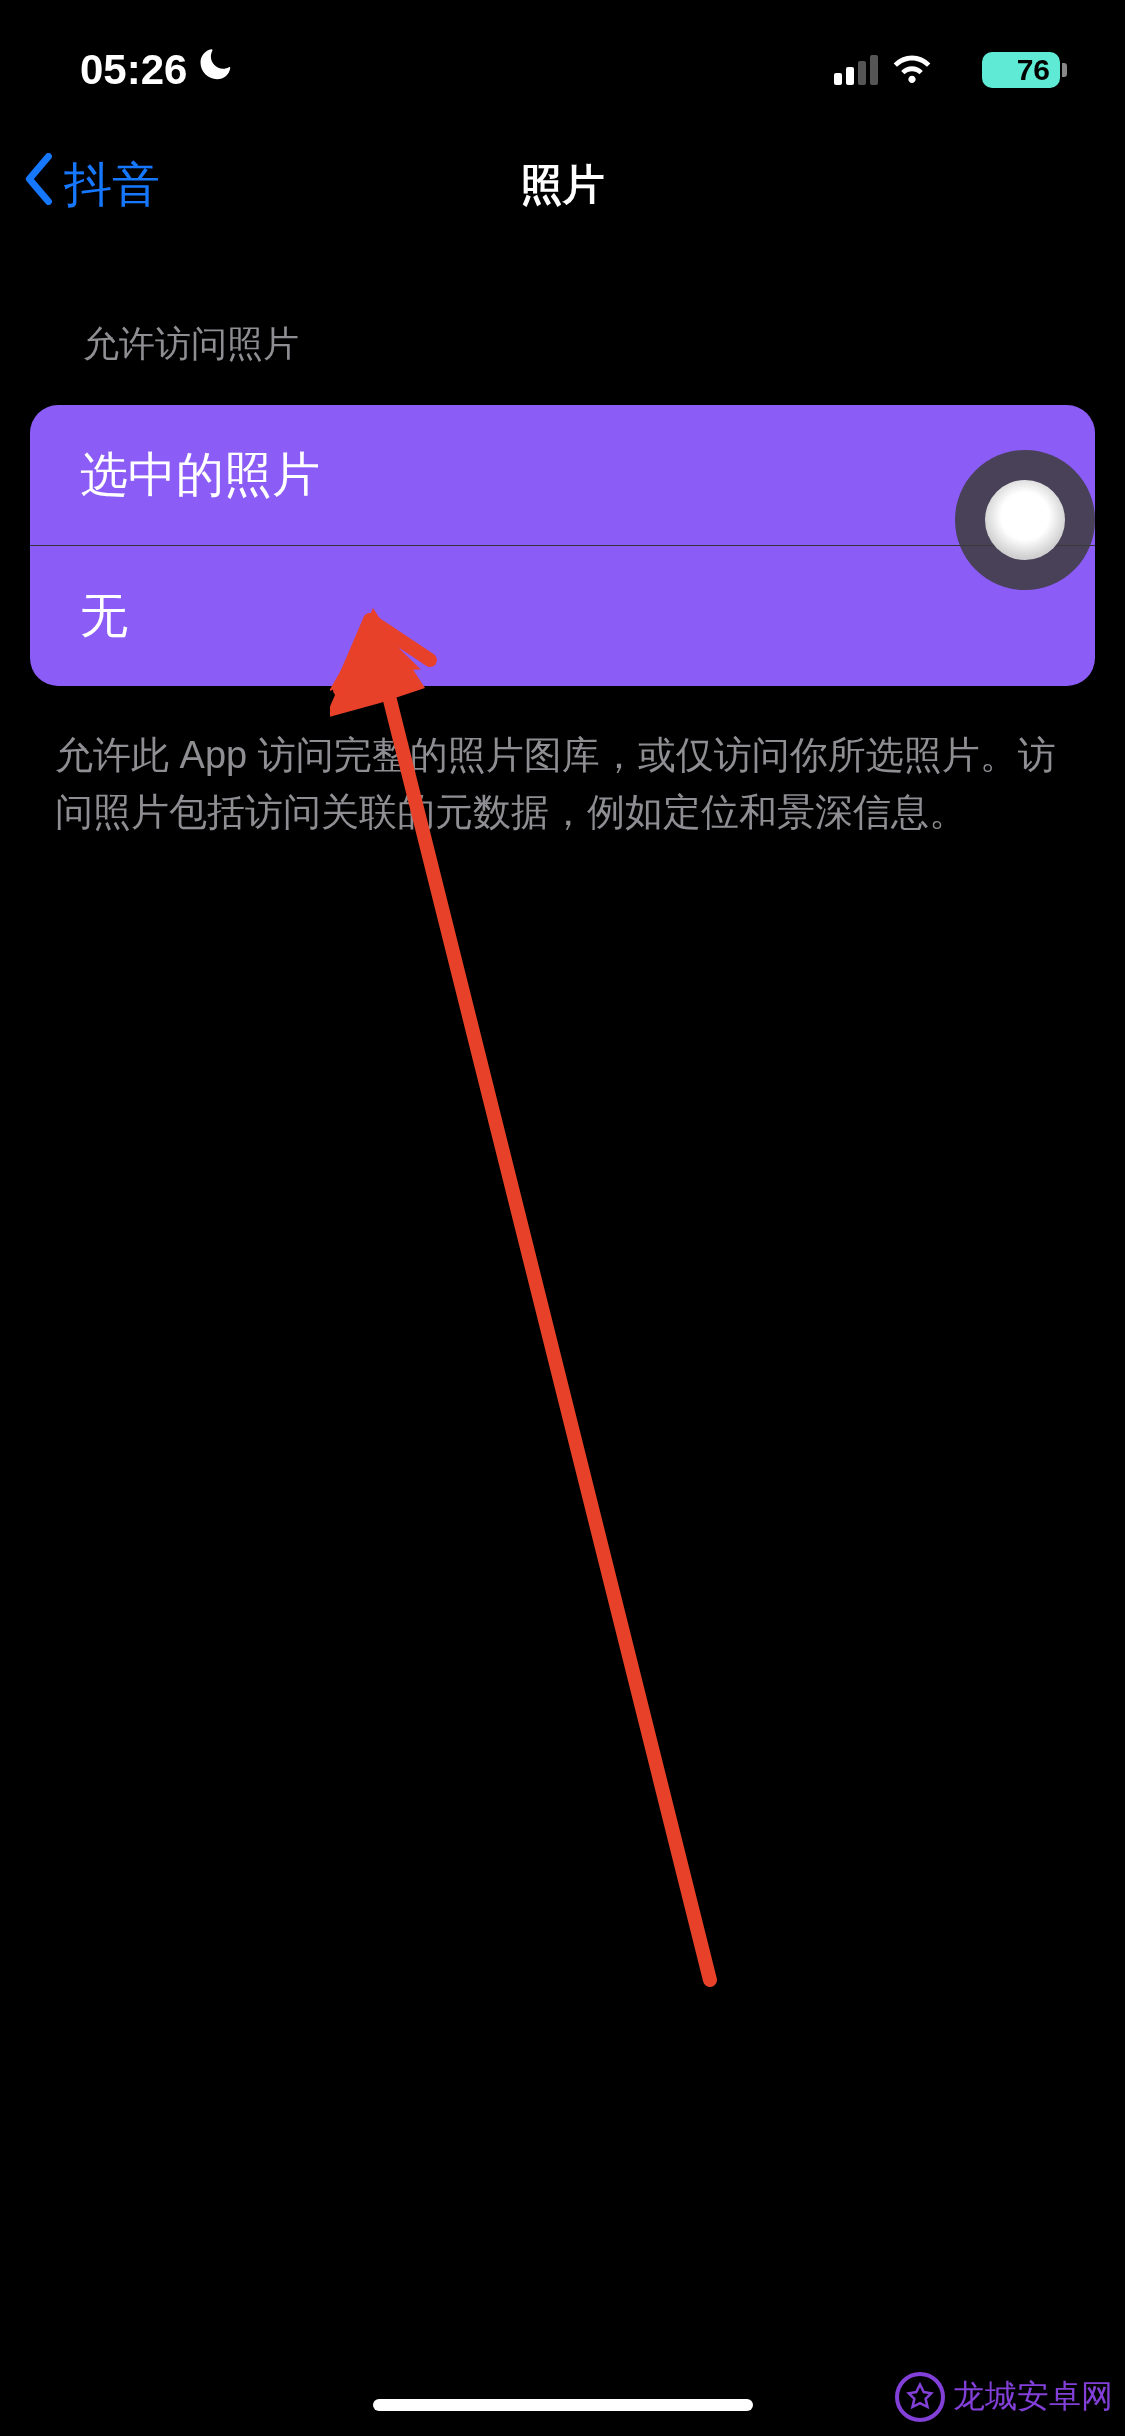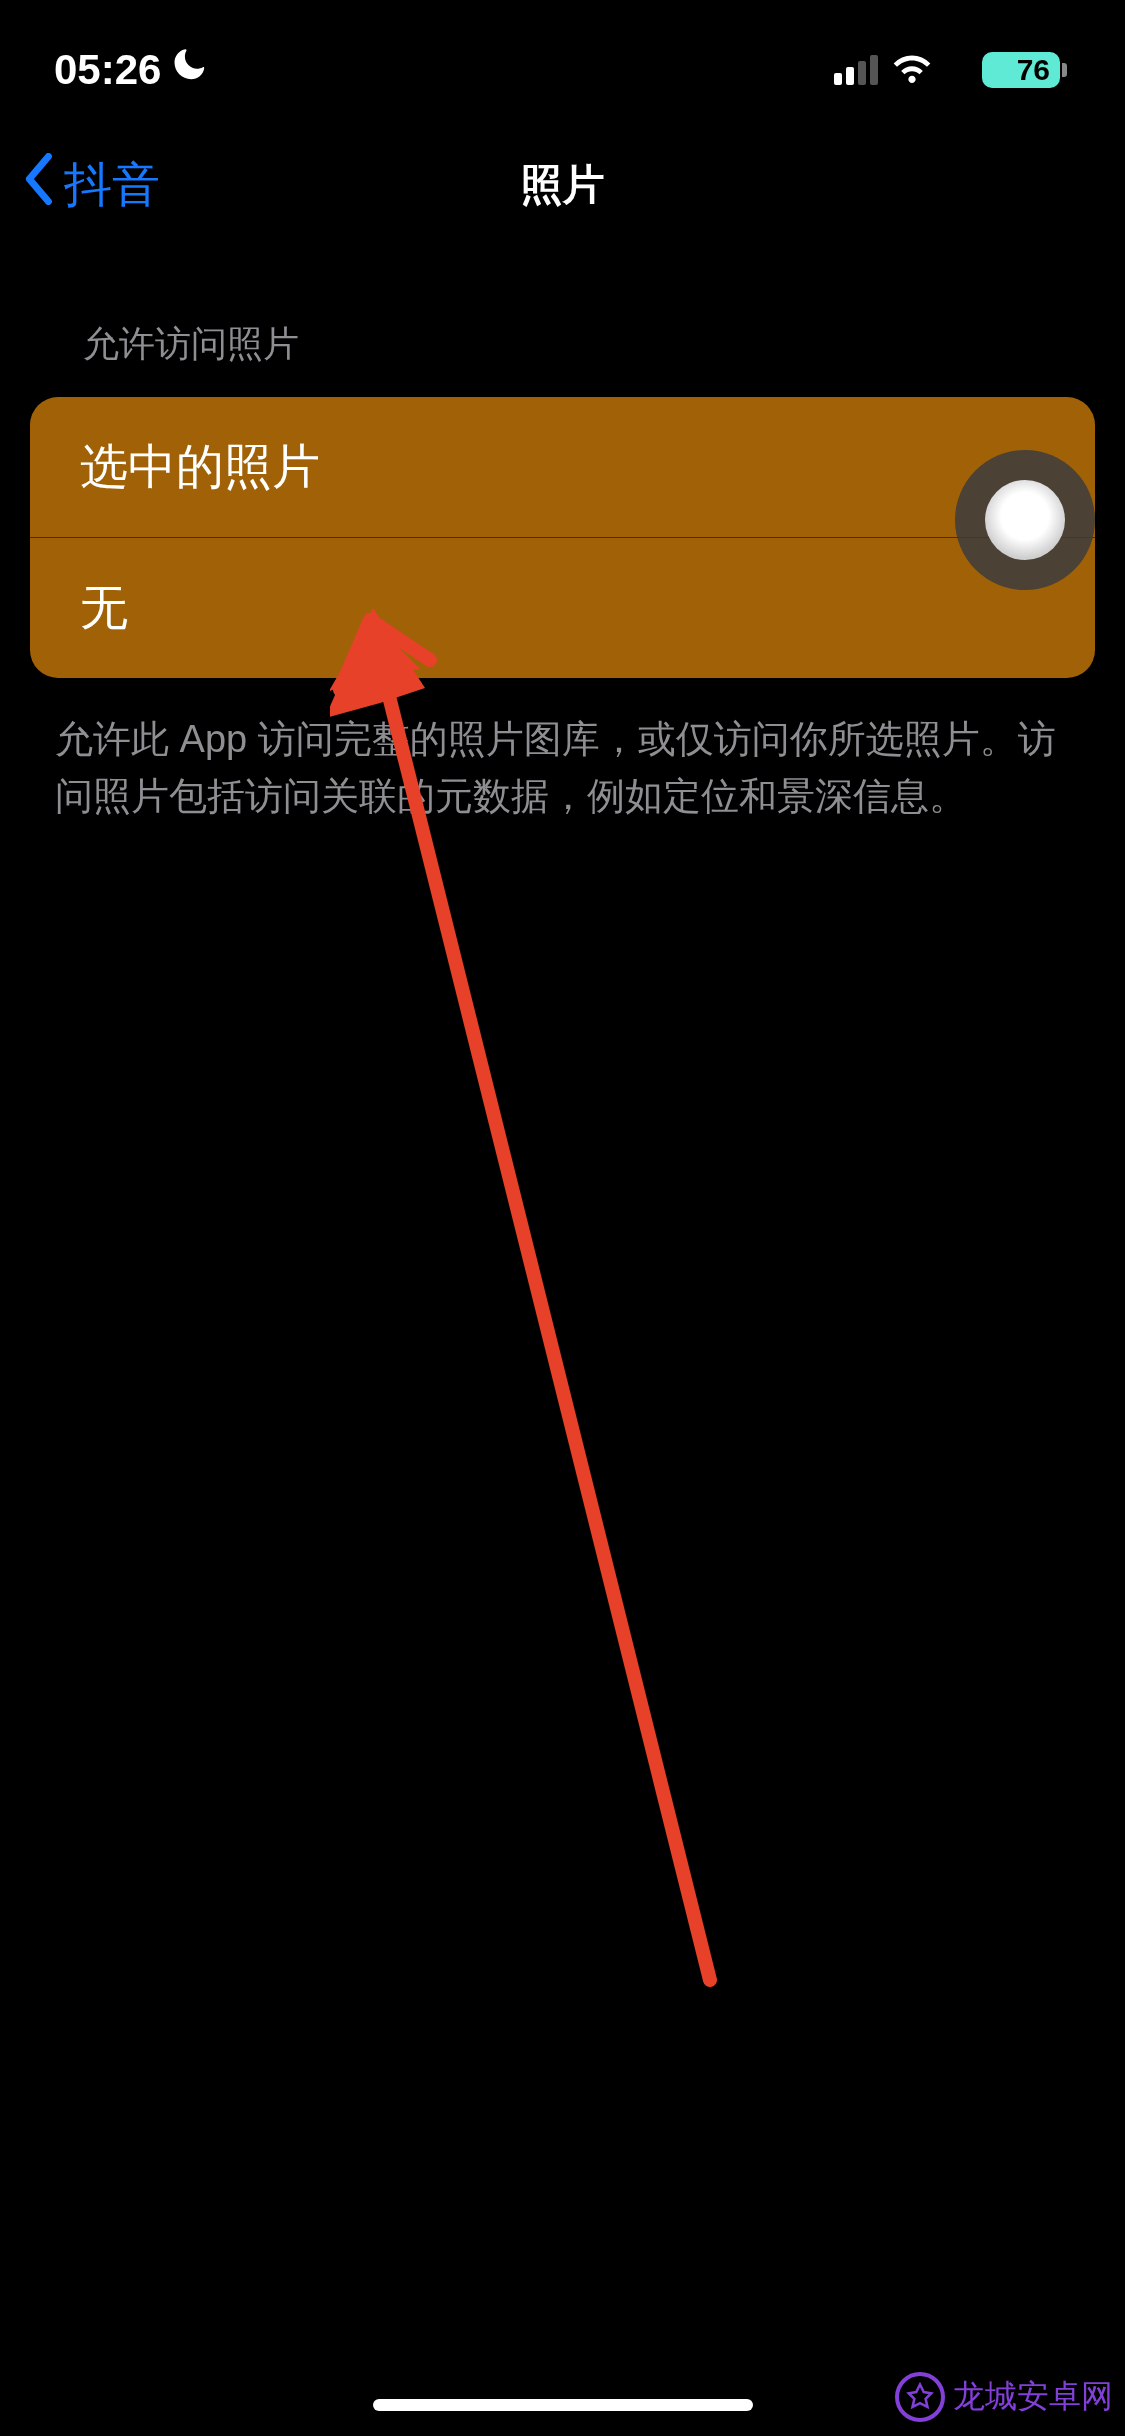--- a/index.html
+++ b/index.html
@@ -15,21 +15,21 @@
       font-family: -apple-system, "SF Pro Text", "Helvetica Neue", Arial, sans-serif;
       color: #ffffff;
       position: relative;
       overflow: hidden;
     }
     
     .status-bar {
       display: flex;
       justify-content: space-between;
       align-items: center;
-      padding: 30px 50px 10px 24px;
+      padding: 30px 50px 10px 50px;
       height: 120px;
     }
     .status-left {
       display: flex;
       align-items: center;
       gap: 12px;
       font-size: 42px;
       font-weight: 600;
       padding-left: 30px;
     }
@@ -111,22 +111,22 @@
       font-weight: 600;
     }
     
     .section-header {
       color: #8e8e93;
       font-size: 36px;
       padding: 70px 55px 20px 83px;
     }
     
     .list-group {
-      background: #a16207;
-      margin: 8px 30px;
+      background: #8b5cf6;
+      margin: 16px 30px;
       border-radius: 28px;
       overflow: hidden;
     }
     .list-item {
       padding: 38px 50px;
       font-size: 48px;
       border-bottom: 1px solid #333336;
       display: flex;
       align-items: center;
       min-height: 120px;

